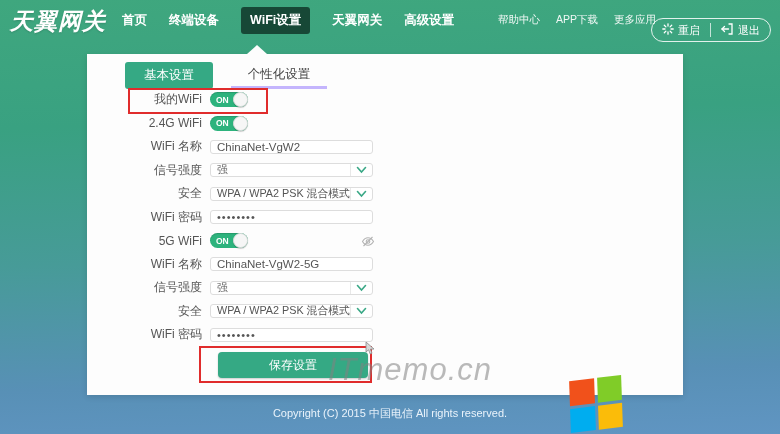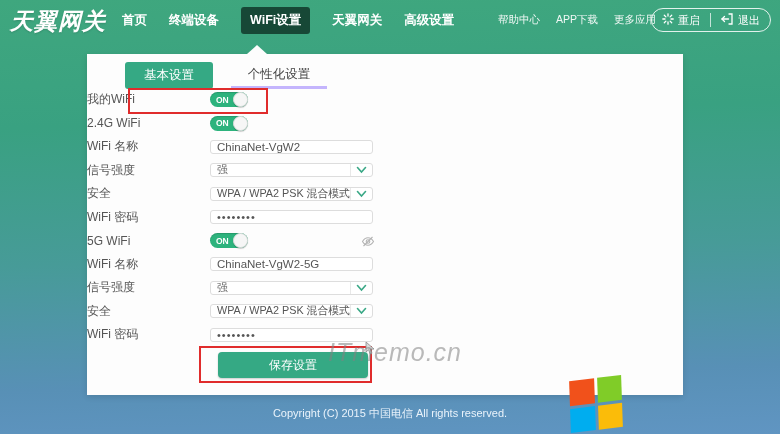--- a/index.html
+++ b/index.html
@@ -16,21 +16,21 @@
     position:absolute; left:10px; top:6px; color:#fff;
     font-size:23px; font-weight:bold; font-style:italic; letter-spacing:1px;
     text-shadow:0 1px 2px rgba(0,0,0,0.15);
   }
   .main-nav { position:absolute; left:122px; top:0; height:40px; display:flex; align-items:center; gap:22px; }
   .nav-item { color:#fff; font-size:12.5px; font-weight:600; cursor:pointer; white-space:nowrap; }
   .nav-item.active { background:rgba(8,36,26,0.72); padding:5px 9px; border-radius:3px; }
   .sub-nav { position:absolute; left:498px; top:0; height:40px; display:flex; align-items:center; gap:16px; }
   .sub-item { color:rgba(255,255,255,0.92); font-size:10.5px; cursor:pointer; white-space:nowrap; }
   .pill {
-    position:absolute; right:9px; top:8px; height:24px; display:flex; align-items:center;
+    position:absolute; right:9px; top:18px; height:24px; display:flex; align-items:center;
     border:1px solid rgba(255,255,255,0.85); border-radius:12px; color:#fff;
   }
   .pill-btn { display:flex; align-items:center; gap:4px; font-size:11px; padding:0 10px; cursor:pointer; }
   .pill-divider { width:1px; height:14px; background:rgba(255,255,255,0.7); }
 
   
   .panel {
     position:absolute; left:87px; top:54px; width:596px; height:341px;
     background:#fdfdfd; box-shadow:0 2px 6px rgba(0,0,0,0.12);
   }
@@ -39,21 +39,21 @@
     border-left:10px solid transparent; border-right:10px solid transparent;
     border-bottom:9px solid #fdfdfd;
   }
   .tabs { position:absolute; top:8px; left:38px; display:flex; align-items:stretch; }
   .tab { height:27px; display:flex; align-items:center; justify-content:center; font-size:12.5px; cursor:pointer; }
   .tab-active { width:88px; background:#35a984; color:#fff; border-radius:3px; }
   .tab-plain { width:96px; margin-left:18px; color:#444; border-bottom:3px solid #c4b5fd; }
 
   .form { position:absolute; top:34px; left:0; right:0; }
   .row { position:relative; height:23.5px; display:flex; align-items:center; }
-  .row label { width:123px; padding-right:8px; font-size:12px; color:#555; white-space:nowrap; }
+  .row label { width:123px; text-align:right; padding-right:8px; font-size:12px; color:#555; white-space:nowrap; }
 
   .toggle {
     position:relative; width:38px; height:15px; border-radius:8px; background:#2db37d;
     display:flex; align-items:center; cursor:pointer; box-shadow:inset 0 1px 1px rgba(0,0,0,0.15);
   }
   .toggle .on-label { font-size:8.5px; font-weight:bold; color:#fff; margin-left:6px; }
   .toggle .knob {
     position:absolute; right:0px; top:0px; width:15px; height:15px; border-radius:50%;
     background:#f6f6f6; border:1px solid #e0e0e0; box-shadow:0 1px 1px rgba(0,0,0,0.2);
   }
@@ -77,22 +77,22 @@
   }
 
   .annot { position:absolute; border:2px solid #e02c2c; pointer-events:none; z-index:4; }
   .annot-mywifi { left:41px; top:34px; width:140px; height:26px; }
   .annot-save { left:112px; top:292px; width:173px; height:37px; }
 
   .cursor-arrow { position:absolute; left:278px; top:287px; z-index:5; pointer-events:none; }
 
   
   .itmemo {
-    position:absolute; left:328px; top:338px; z-index:6; pointer-events:none;
-    font-size:25px; font-style:italic; color:rgba(130,130,130,0.55); letter-spacing:1px;
+    position:absolute; left:328px; top:352px; z-index:6; pointer-events:none;
+    font-size:31px; font-style:italic; color:rgba(130,130,130,0.55); letter-spacing:1px;
   }
   .site-mark { position:absolute; right:4px; bottom:2px; z-index:6; width:206px; height:60px; pointer-events:none; }
   .win-logo {
     position:absolute; left:0; bottom:2px; width:52px; height:52px;
     display:grid; grid-template-columns:1fr 1fr; grid-template-rows:1fr 1fr; gap:3px;
     transform:skewY(-5deg) rotate(-2deg);
   }
   .pane-tl { background:#f1511b; } .pane-tr { background:#80cc28; }
   .pane-bl { background:#00adef; } .pane-br { background:#fbbc09; }
   .site-text { position:absolute; left:56px; top:8px; }

